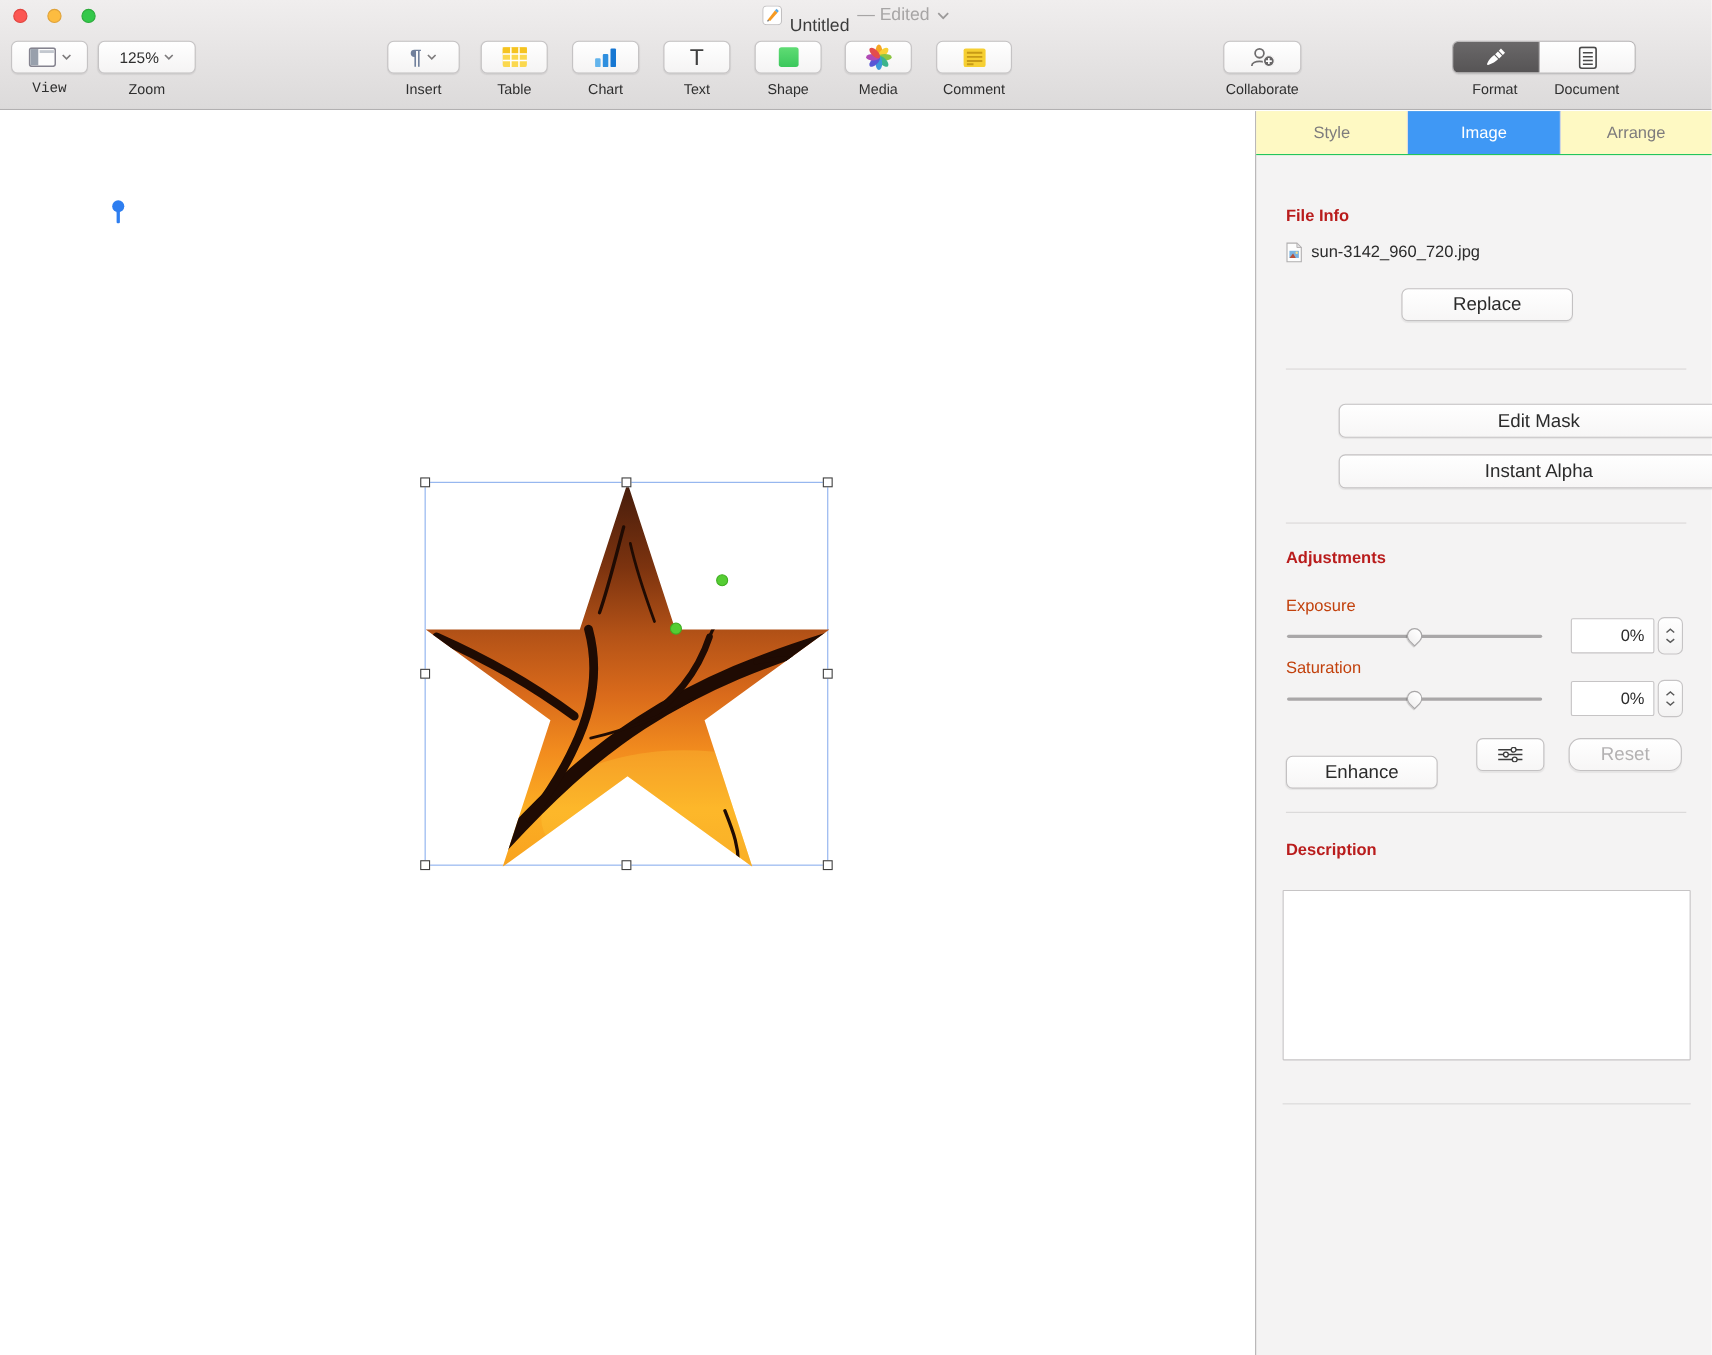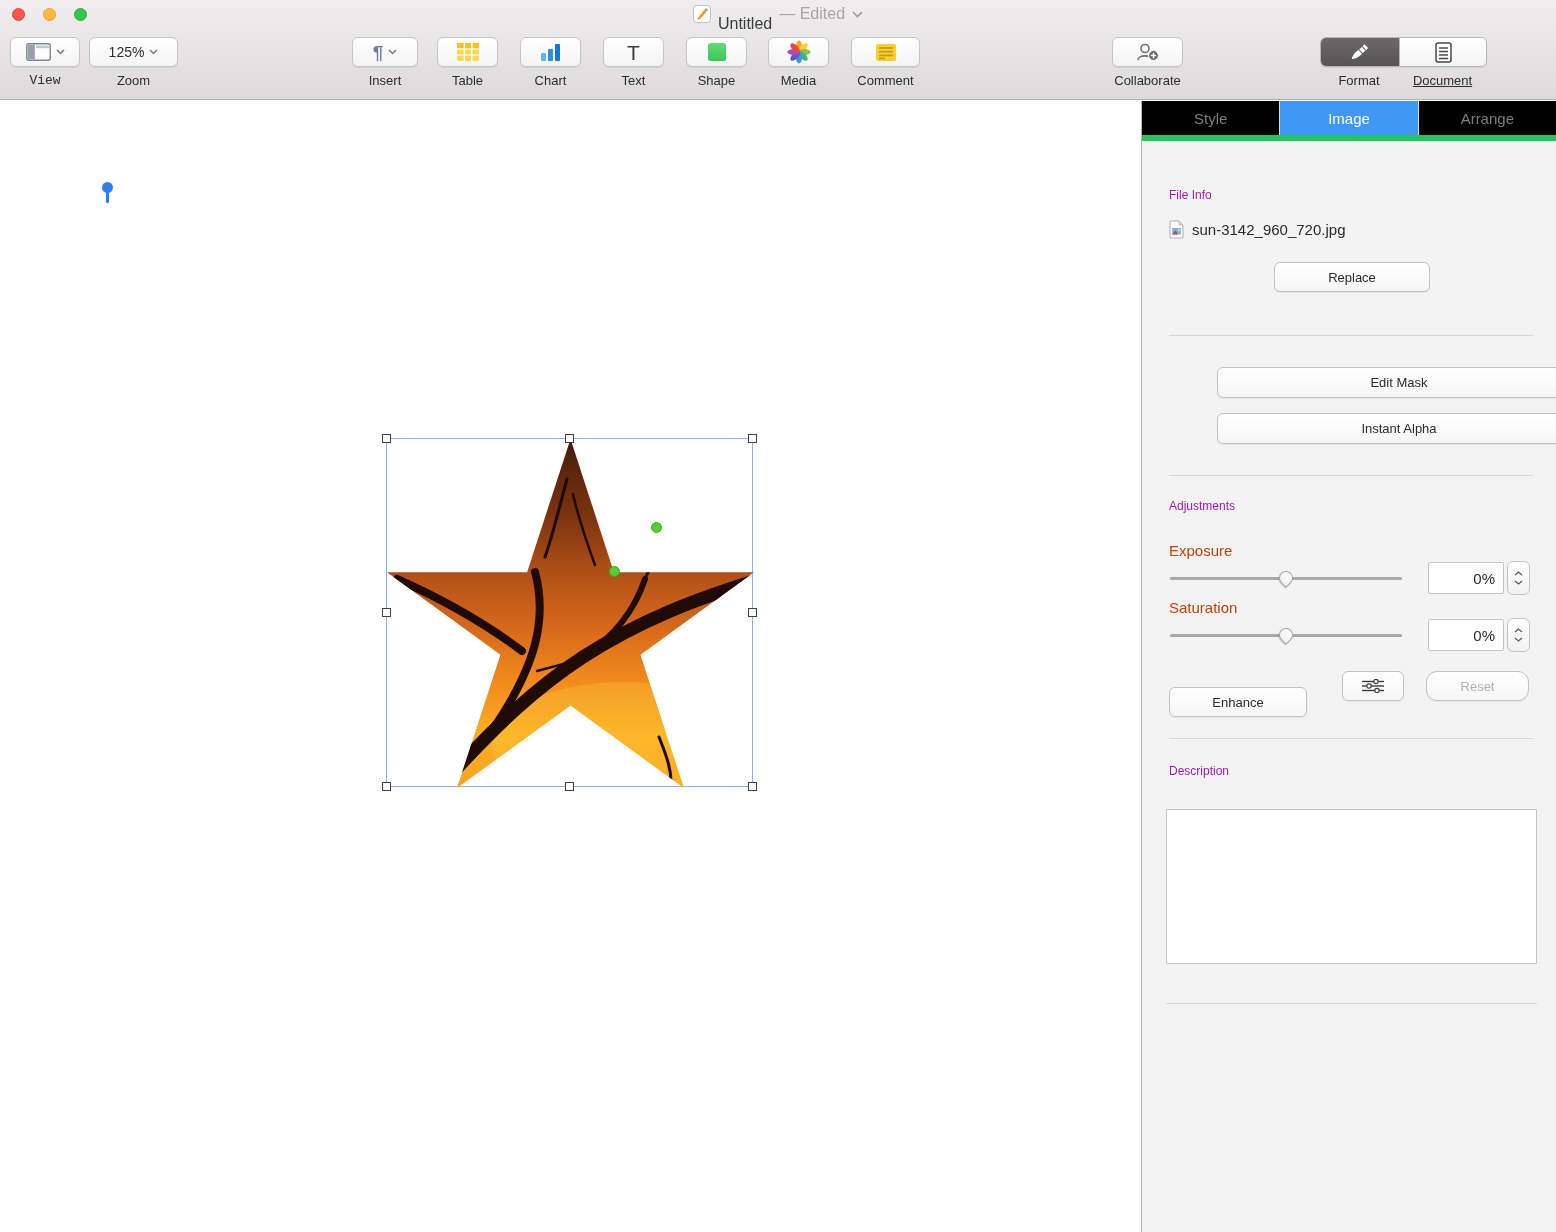--- a/index.html
+++ b/index.html
@@ -44,31 +44,31 @@
   .selection { position:absolute; left:386px; top:337px; width:367px; height:349px;
     border:1px solid #8cb0ee; }
   .handle { position:absolute; width:9px; height:9px; background:#fff; border:1px solid #404040; }
   .green-dot { position:absolute; width:11px; height:11px; border-radius:50%;
     background:#55cd33; border:1px solid #3fae22; }
 
   
   .sidebar { position:absolute; left:1141px; top:101px; width:415px; height:1131px;
     background:#f4f3f3; border-left:1px solid #b4b2b3; }
   .tabbar { position:absolute; left:0; top:0; width:100%; height:40px; display:flex;
-    background:#000000; border-bottom:6px solid #22c55e; }
+    background:#fef9c3; border-bottom:1px solid #22c55e; }
   .tab { flex:1; display:flex; align-items:center; justify-content:center;
     font-size:15px; color:#7e7c7d; border-right:1px solid #dedcdd; cursor:default; }
   .tab:last-child { border-right:none; }
   .tab.active { background:#3f98f5; color:#fff; }
 
-  .sb-heading { position:absolute; left:27px; font-size:12px; font-weight:normal; color:#a21caf; }
+  .sb-heading { position:absolute; left:27px; font-size:15px; font-weight:bold; color:#b91c1c; }
   .file-row { position:absolute; left:27px; top:119px; display:flex; align-items:center; gap:8px;
     font-size:15px; color:#2b2b2b; }
   .btn { background:linear-gradient(#ffffff,#f7f6f6); border:1px solid #c3c1c2; border-radius:6px;
-    box-shadow:0 1px 1px rgba(0,0,0,.06); font-size:13px; color:#2b2b2b;
+    box-shadow:0 1px 1px rgba(0,0,0,.06); font-size:17px; color:#2b2b2b;
     display:flex; align-items:center; justify-content:center; cursor:default;text-align:right; }
   .replace-btn { position:absolute; left:132px; top:161px; width:156px; height:30px; }
   .wide-btn { position:absolute; left:27px; width:364px; height:31px;margin-left:48px; }
   .divider { position:absolute; left:27px; width:364px; height:1px; background:#d9d7d8; }
 
   .adj-label { position:absolute; left:27px; font-size:15px; color:#c2410c; }
   .slider { position:absolute; left:28px; width:232px; height:16px; }
   .slider .track { position:absolute; left:0; right:0; top:7px; height:3px; background:#a9a7a8;
     border-radius:2px; }
   .slider .thumb { position:absolute; left:50%; top:1px; width:14px; height:14px;
@@ -254,21 +254,21 @@
           <rect x="1" y="1" width="15" height="19" rx="2" fill="#fdfdfd" stroke="#4a4a4a" stroke-width="1.5"></rect>
           <line x1="4" y1="6" x2="13" y2="6" stroke="#4a4a4a" stroke-width="1.4"></line>
           <line x1="4" y1="9.5" x2="13" y2="9.5" stroke="#4a4a4a" stroke-width="1.4"></line>
           <line x1="4" y1="13" x2="13" y2="13" stroke="#4a4a4a" stroke-width="1.4"></line>
           <line x1="4" y1="16.5" x2="13" y2="16.5" stroke="#4a4a4a" stroke-width="1.4"></line>
         </svg>
       </div>
     </div>
     <div class="seg-labels">
       <span style="width:78px;">Format</span>
-      <span style="flex:1;text-decoration:underline;">Document</span>
+      <span style="flex:1;">Document</span>
     </div>
   </div>
 </div>
 
 <div class="canvas">
 
   <div class="pin">
     <div class="head"></div>
     <div class="stem"></div>
   </div>

